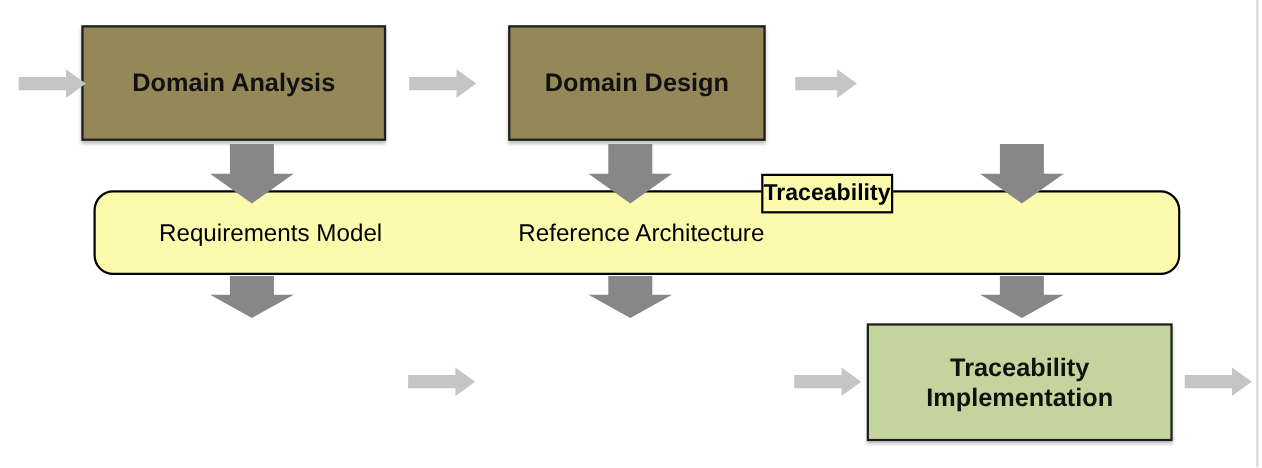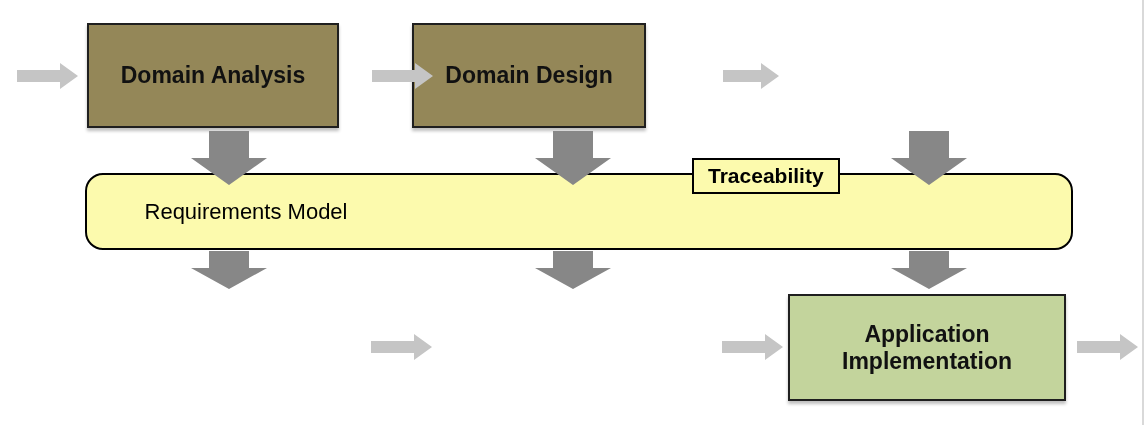--- a/index.html
+++ b/index.html
@@ -35,22 +35,22 @@
     z-index: 2;
   }
   .proc-box .lbl { white-space: nowrap; }
   .proc-box .lbl.wrap {
     white-space: normal;
     display: inline-block;
     max-width: 210px;
   }
   .domain-box { background: var(--domain-box-fill, #948758); top: 23px; }
   .application-box { background: var(--application-box-fill, #c3d49c); top: 294px; height: 107px; }
-  .col1 { left: 87px;  width: 252px; }
-  .col2 { left: 412px; width: 234px; }
+  .col1 { left: 74px;  width: 277px; }
+  .col2 { left: 462px; width: 234px; }
   .col3 { left: 788px; width: 278px; }
   .band {
     position: absolute;
     left: 85px; top: 173px;
     width: 988px; height: 77px;
     box-sizing: border-box;
     background: var(--band-fill, #fcfaad);
     border: 2px solid #000000;
     border-radius: 18px;
     z-index: 1;
@@ -68,21 +68,21 @@
   }
   .band-item-1 { left: 246px; }
   .band-item-2 { left: 583px; }
   .band-item-3 { left: 930px; }
   .trace-tag {
     position: absolute;
     left: 692px; top: 158px;
     height: 36px;
     line-height: 32px;
     box-sizing: border-box;
-    padding: 0 14px;
+    padding: 0 0;
     background: var(--label-fill, #fcfaad);
     border: 2px solid #000000;
     font-weight: bold;
     font-size: 21px;
     color: #000000;
     white-space: nowrap;
     z-index: 5;
   }
   .page-edge {
     position: absolute;
@@ -123,20 +123,21 @@
   </svg>
 
   <div class="proc-box domain-box col1">
     <span class="lbl">Domain Analysis</span>
   </div>
   <div class="proc-box domain-box col2">
     <span class="lbl">Domain Design</span>
   </div>
 
   <div class="band-item band-item-1">Requirements Model</div>
+  <div class="band-item band-item-2">Reference Architecture</div>
 
   <div class="trace-tag">Traceability</div>
 
   <div class="proc-box application-box col3">
-    <span class="lbl wrap">Application Implementation</span>
+    <span class="lbl wrap">Traceability Implementation</span>
   </div>
 
 </div>
 
 </body></html>

